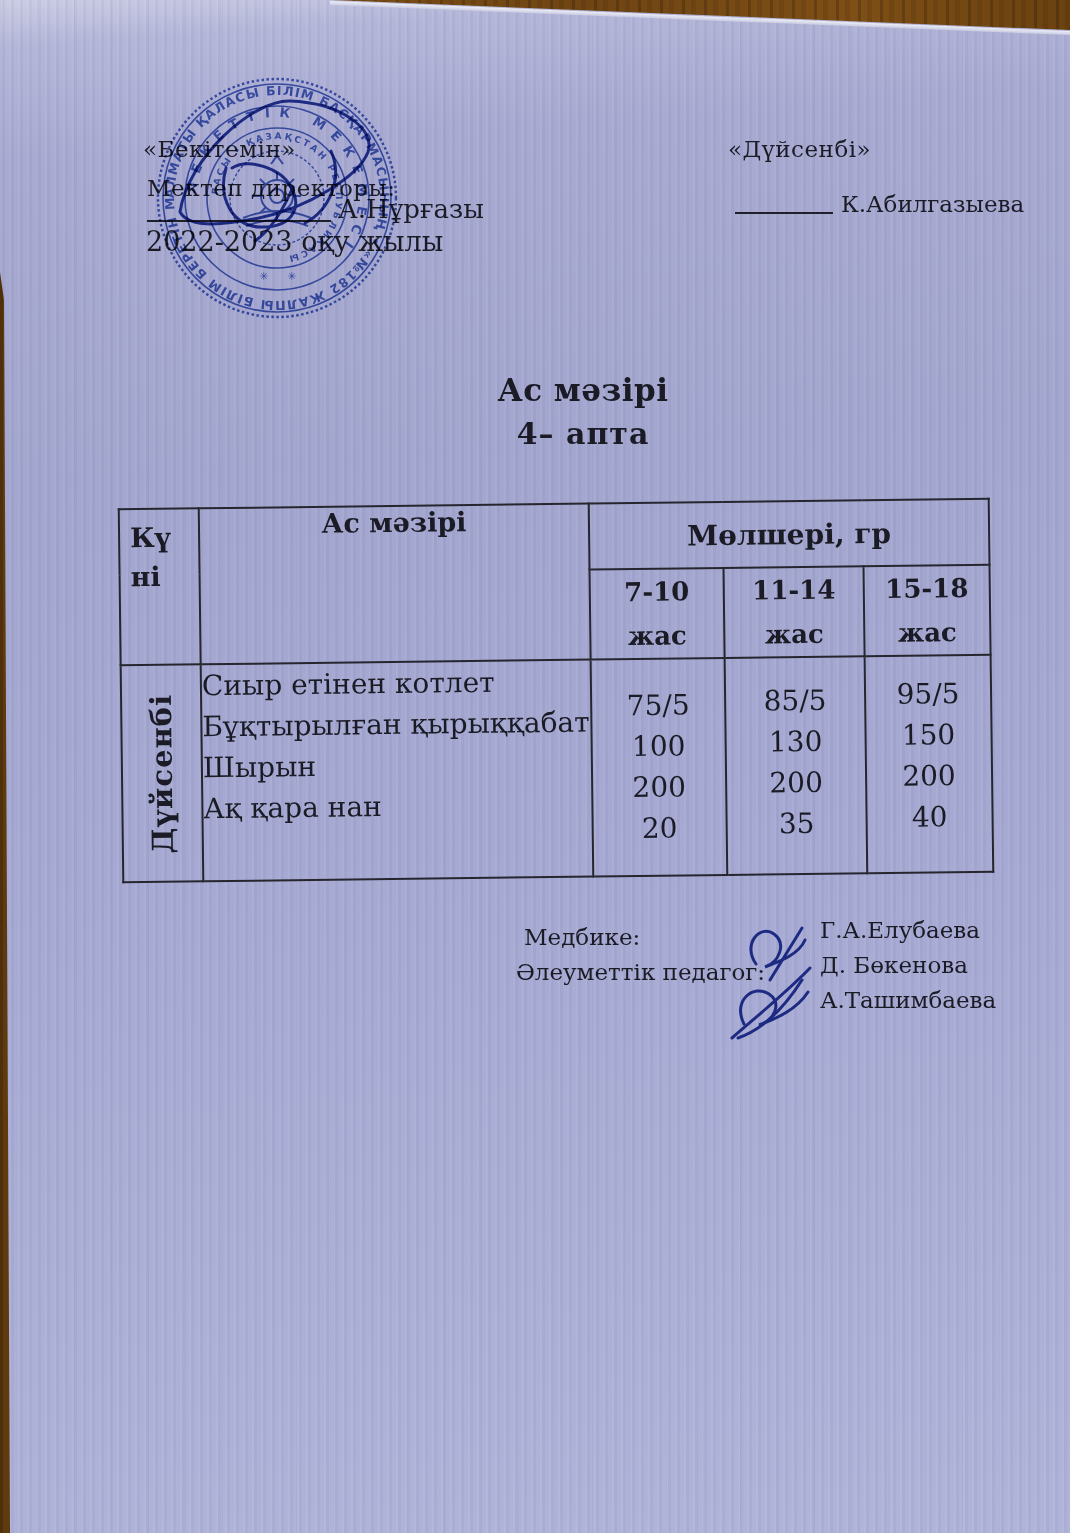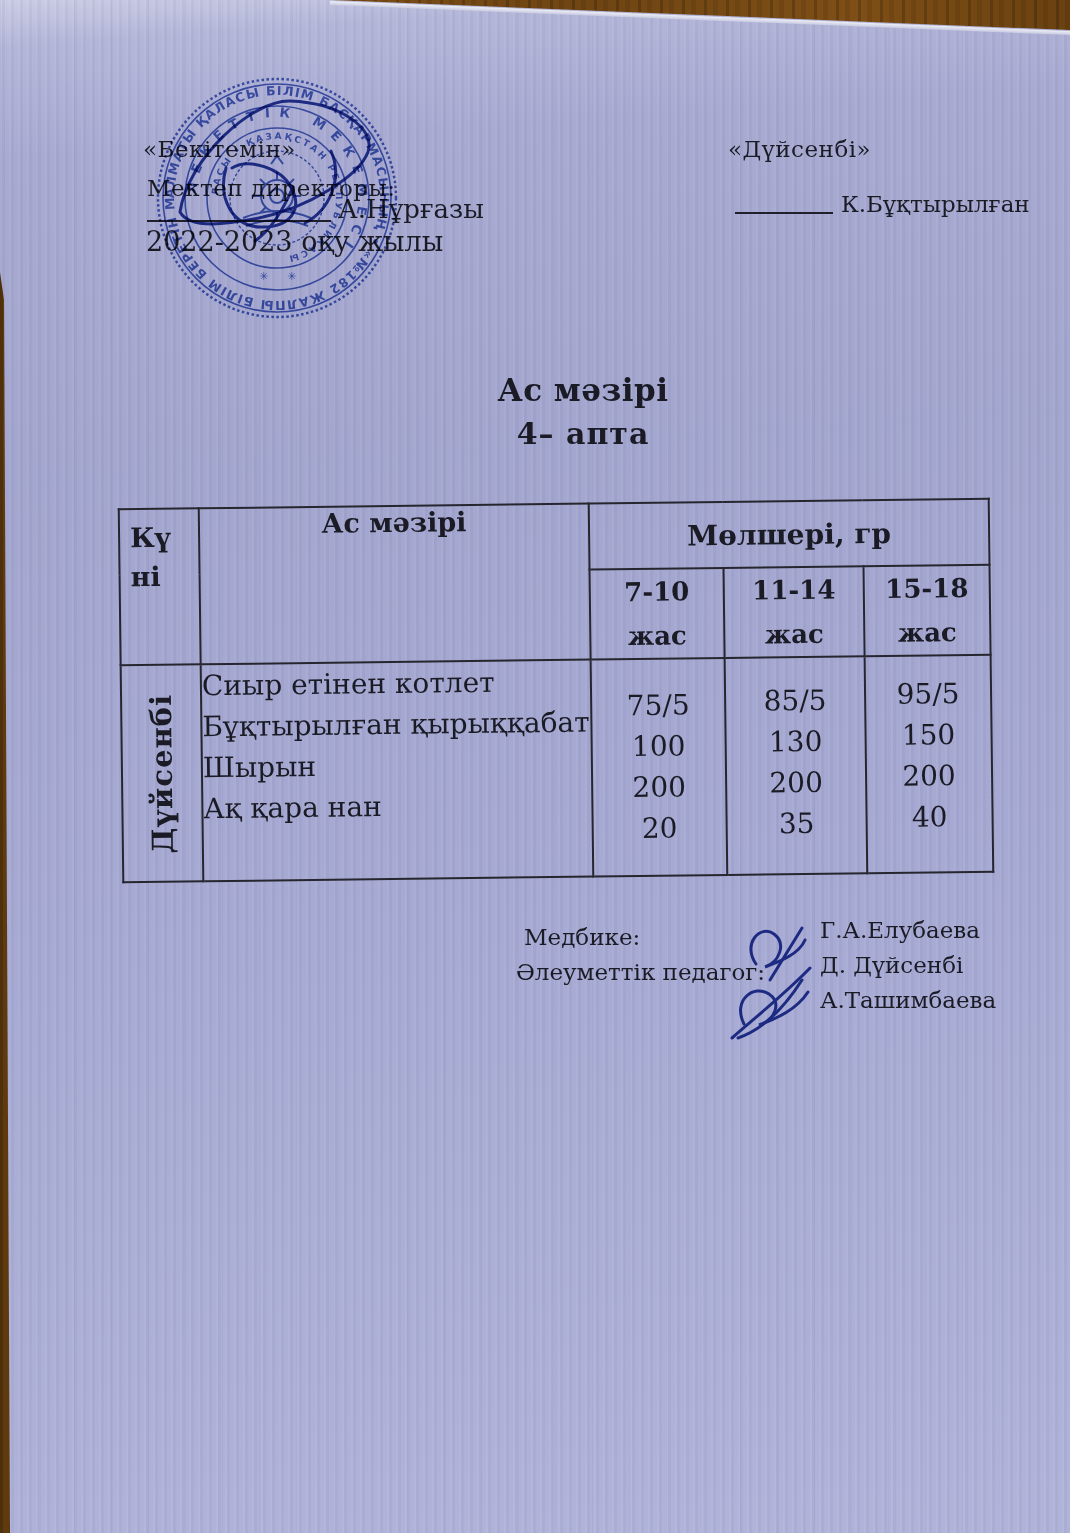--- a/index.html
+++ b/index.html
@@ -68,21 +68,21 @@
     <div class="edge-hi"></div>
 
     <div class="txt q" style="left:143px;top:136px;">«Бекітемін»</div>
     <div class="txt q" style="left:147px;top:175px;">Мектеп директоры:</div>
     <span class="sig-line txt" style="left:147px;top:198px;width:184px;"></span>
     <div class="txt" style="left:338px;top:194px;font-size:26px;text-align:center;">А.Нұрғазы</div>
     <div class="txt" style="left:146px;top:226px;font-size:27px;">2022-2023 оқу жылы</div>
 
     <div class="txt q" style="left:728px;top:136px;">«Дүйсенбі»</div>
     <span class="sig-line txt" style="left:735px;top:190px;width:98px;"></span>
-    <div class="txt" style="left:841px;top:191px;font-size:23px;">К.Бұқтырылған</div>
+    <div class="txt" style="left:841px;top:191px;font-size:23px;">К.Абилгазыева</div>
 
     <svg class="stamp-svg" width="260" height="260" viewBox="0 0 260 260">
       <defs>
         <path id="r-outer" d="M130,130 m-103,0 a103,103 0 1,1 206,0 a103,103 0 1,1 -206,0"></path>
         <path id="r-mid" d="M130,130 m-81,0 a81,81 0 1,1 162,0 a81,81 0 1,1 -162,0"></path>
         <path id="r-inner" d="M130,130 m-59,0 a59,59 0 1,1 118,0 a59,59 0 1,1 -118,0"></path>
       </defs>
       <g fill="none" stroke="#3252b4">
         <circle cx="130" cy="130" r="119" stroke-width="2.5" stroke-dasharray="2.5,2.5"></circle>
         <circle cx="130" cy="130" r="114" stroke-width="1.6"></circle>
@@ -205,18 +205,18 @@
         <path d="M44,52 C30,32 48,12 62,22 C75,32 67,50 53,55 C69,49 87,42 93,28"></path>
         <path d="M90,16 L58,68"></path>
         <path d="M32,112 C20,88 42,72 57,82 C70,91 63,108 47,113 C66,106 85,97 96,80"></path>
         <path d="M90,68 C72,96 50,118 26,126"></path>
         <path d="M20,126 C45,104 75,80 98,56"></path>
       </g>
     </svg>
 
     <div class="txt footer-names" style="left:808px;top:913px;">
       <div>Г.А.Елубаева</div>
-      <div>Д. Дүйсенбі</div>
+      <div>Д. Бөкенова</div>
       <div>А.Ташимбаева</div>
     </div>
 
   </div>
 </div>
 
 </body></html>

